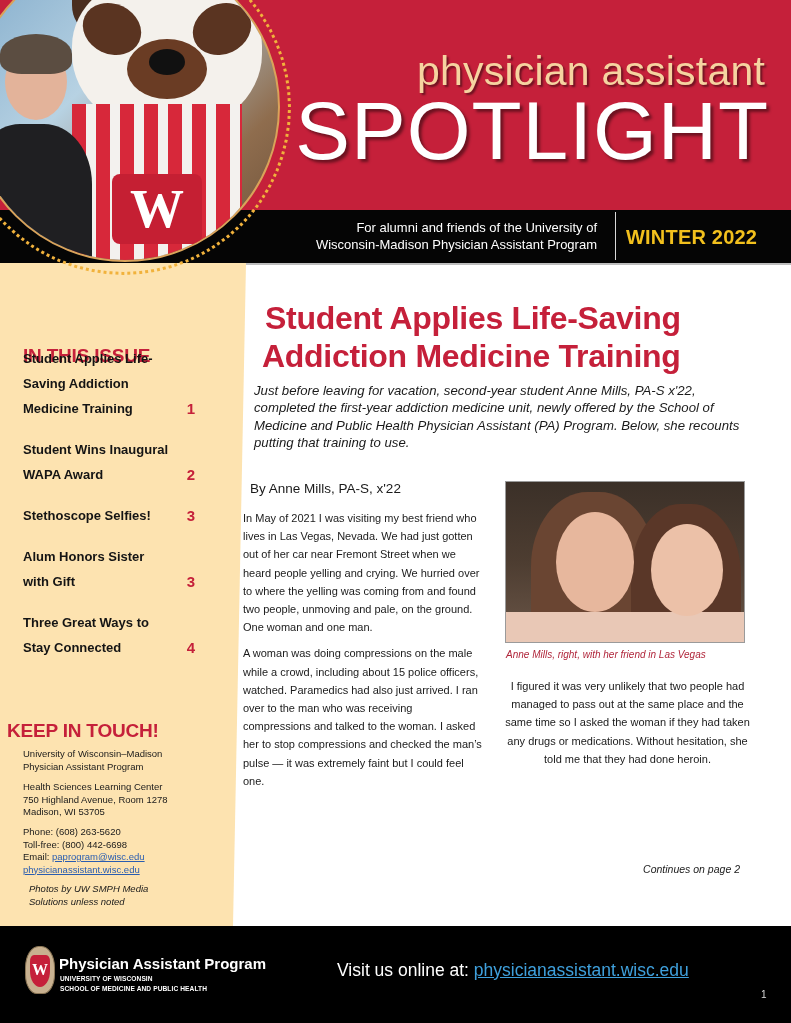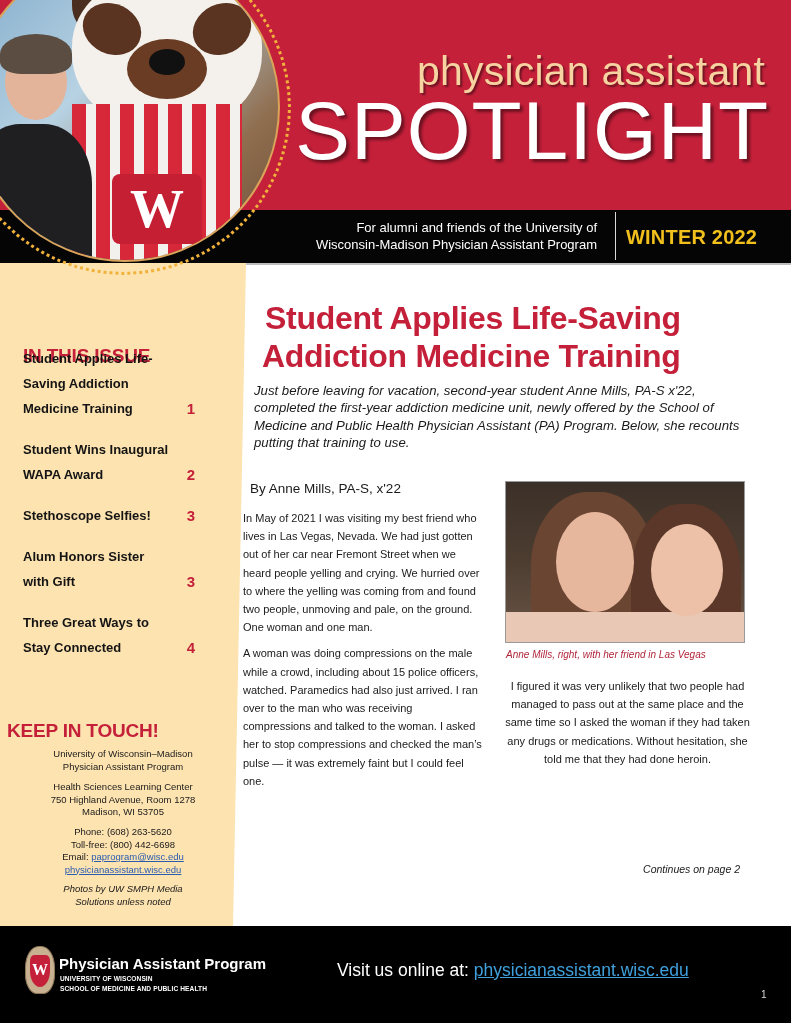--- a/index.html
+++ b/index.html
@@ -46,23 +46,23 @@
   .person-hair { position: absolute; left: 28px; top: 80px; width: 72px; height: 40px; background: #5b4d41; border-radius: 50% 50% 30% 30%; }
 
   
   .toc-title { position: absolute; left: 23px; top: 317px; color: #c5203a; font-weight: bold; font-size: 19px; letter-spacing: -0.2px; margin-top: 28px; }
   .toc-list { position: absolute; left: 23px; top: 346px; width: 172px; }
   .toc-item { position: relative; display: block; font-weight: bold; font-size: 13px; line-height: 25px; color: #141414; padding-right: 24px; }
   .toc-item + .toc-item { margin-top: 16px; }
   .toc-page { position: absolute; right: 0; bottom: 0; color: #c5203a; font-size: 15px; font-weight: bold; }
 
   .kit-title { position: absolute; left: 7px; top: 720px; color: #c5203a; font-weight: bold; font-size: 19px; letter-spacing: -0.2px; }
-  .kit-block { position: absolute; left: 23px; width: 200px; font-size: 9.5px; line-height: 12.5px; color: #1a1a1a; text-align: center; }
+  .kit-block { position: absolute; left: 23px; width: 200px; font-size: 9.5px; line-height: 12.5px; color: #1a1a1a; }
   .kit-link { color: #2a5db0; text-decoration: underline; }
-  .kit-credit { font-style: italic; }
+  .kit-credit { font-style: italic; margin-left: 6px; }
 
   
   .headline { position: absolute; left: 265px; top: 299px; color: #c5203a; font-weight: bold; font-size: 32px; line-height: 38px; letter-spacing: -0.3px; }
   .headline .l2 { display: block; padding-left: -4px; margin-left: -3px; }
   .dek { position: absolute; left: 254px; top: 382px; width: 500px; font-style: italic; font-size: 13.2px; line-height: 17.3px; color: #1a1a1a; }
 
   .byline { position: absolute; left: 250px; top: 481px; font-size: 13.5px; color: #1a1a1a; }
   .col { position: absolute; font-size: 11px; line-height: 18.2px; color: #1a1a1a; }
   .col p + p { margin-top: 8px; }
   .col-left { left: 243px; top: 509px; width: 240px; }

